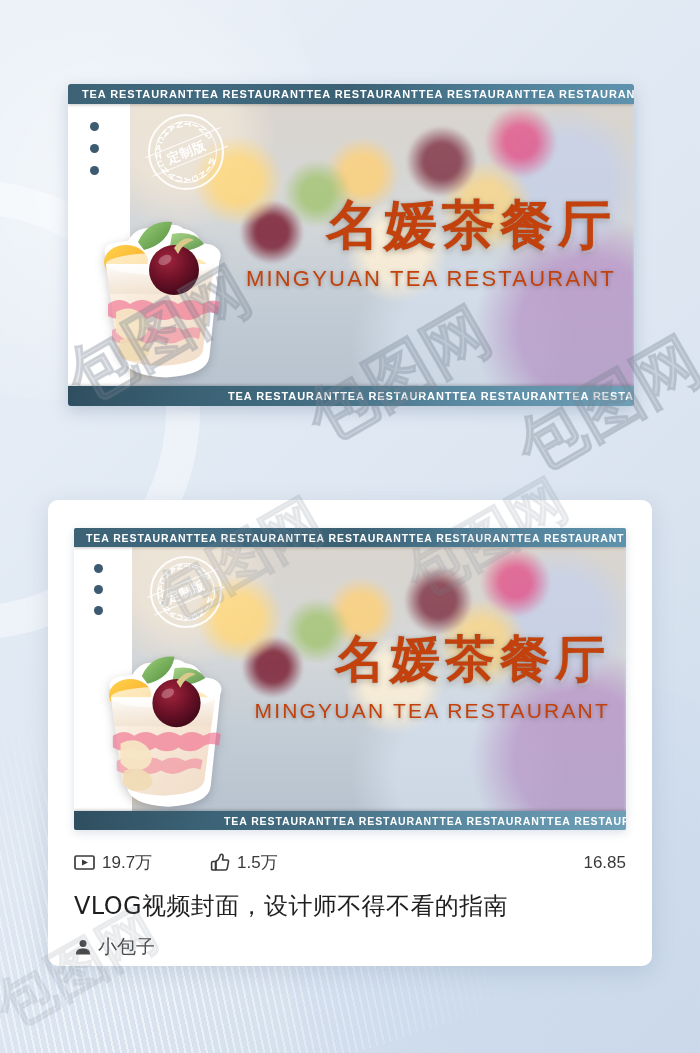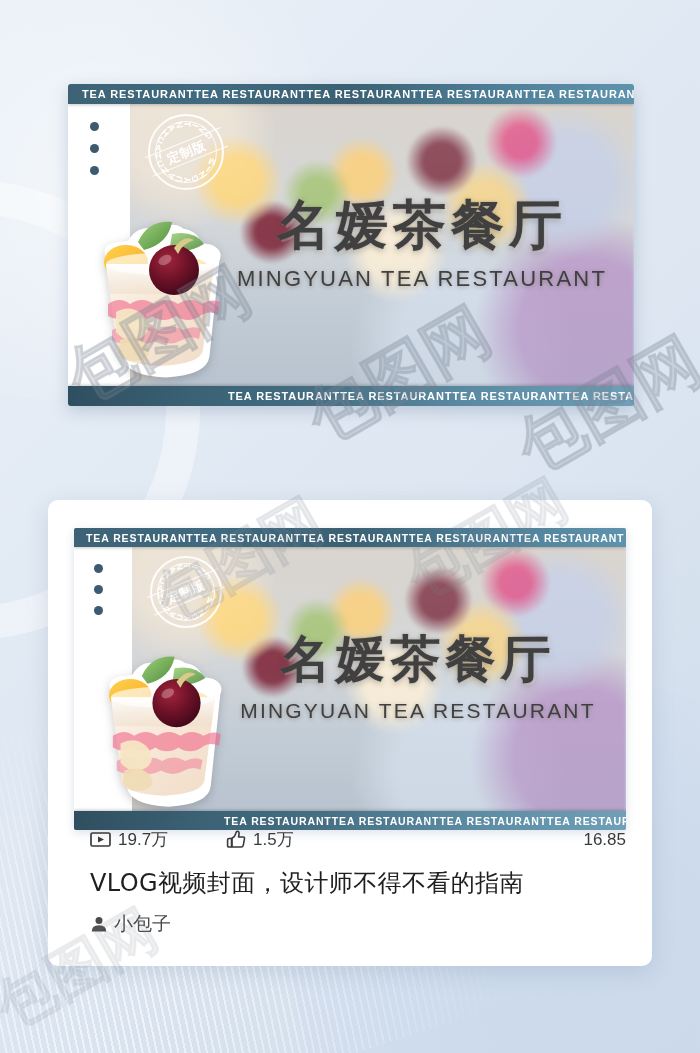--- a/index.html
+++ b/index.html
@@ -174,22 +174,22 @@
     position: absolute;
     left: 50%;
     top: 50%;
     transform-origin: 0 0;
   }
 
   
   .headline {
     position: absolute;
     z-index: 7;
-    text-align: center;
-    color: #404040;
+    text-align: right;
+    color: #c2410c;
   }
   .headline .cn {
     font-family: "DejaVu Sans", "Liberation Sans", sans-serif;
     font-weight: bold;
     letter-spacing: 5px;
     line-height: 1;
     text-shadow:
       0 0 2px rgba(120,110,100,.45),
       0 2px 6px rgba(90,80,70,.40),
       2px 2px 0 rgba(255,255,255,.25);
@@ -474,21 +474,21 @@
         <path d="M36 118 q12 -7 23 0 q12 -7 24 0 q12 -7 24 0 q10 -5 18 -1 l-2 10 q-9 -4 -17 1 q-12 7 -24 0 q-12 7 -24 0 q-11 7 -22 0 z" fill="#f06a8c" opacity=".45"></path>
         <path d="M40 100 q14 -8 26 2 q12 12 2 22 q-16 10 -28 -4 z" fill="#f5e6c4" opacity=".95"></path>
         <path d="M44 128 q16 -6 26 4 q8 10 -4 16 q-18 4 -24 -8 z" fill="#efdcb5" opacity=".9"></path>
         <circle cx="98" cy="58" r="25" fill="url(#cherryg)"></circle>
         <path d="M98 36 q10 -14 20 -8 q-12 4 -16 14 z" fill="#d9c98a"></path>
         <ellipse cx="89" cy="48" rx="7" ry="4.5" fill="#ffffff" opacity=".28" transform="rotate(-28 89 48)"></ellipse>
       </svg>
     </div>
   </div>
 
-  <div class="card-meta" style="top:328px; left:26px; right:26px;margin-left:16px;">
+  <div class="card-meta" style="top:351px; left:26px; right:26px;">
 
     <div class="meta-row">
       <div class="stat">
         <span class="icon">
           <svg width="21" height="15" viewBox="0 0 21 15">
             <rect x="1" y="1" width="19" height="13" rx="1.5" fill="none" stroke="#3a3a3a" stroke-width="1.7"></rect>
             <path d="M8 4.5 L14 7.5 L8 10.5 Z" fill="#3a3a3a"></path>
           </svg>
         </span>
         <span>19.7万</span>

